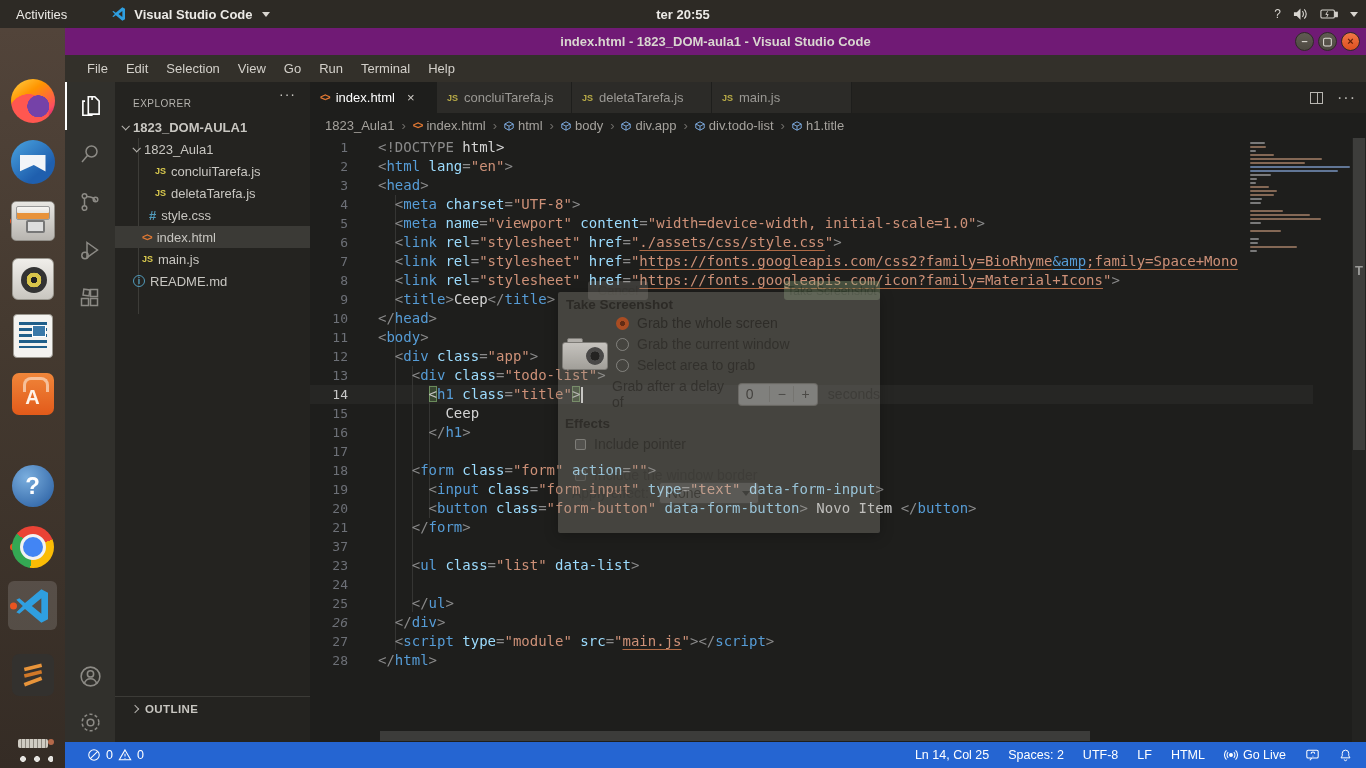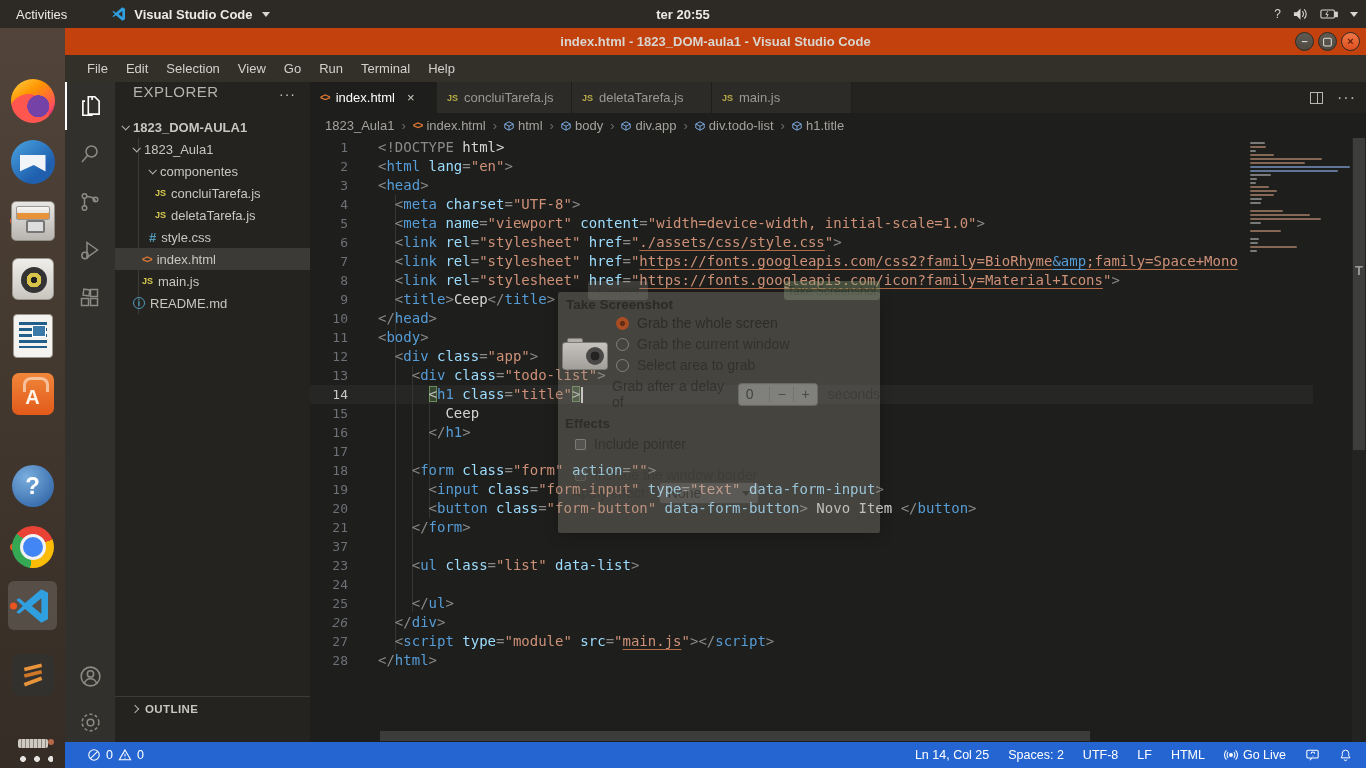--- a/index.html
+++ b/index.html
@@ -38,36 +38,36 @@
   .ico-help:after{content:attr(data-glyph);color:#fff;font-size:24px;font-weight:bold;}
   .ico-chrome{width:42px;height:42px;border-radius:50%;background:conic-gradient(from -50deg,#ea4335 0 33%,#fbbc05 0 66%,#34a853 0 100%);position:relative;}
   .ico-chrome:after{content:"";position:absolute;left:50%;top:50%;transform:translate(-50%,-50%);width:20px;height:20px;border-radius:50%;background:#4285f4;border:3.5px solid #f2f2f2;}
   .ico-sublime{width:42px;height:42px;border-radius:7px;background:#33312e;display:flex;align-items:center;justify-content:center;}
   .ico-unknown{width:30px;height:9px;border-radius:2px;background:repeating-linear-gradient(90deg,#cfcbc2 0 3px,#8a857c 3px 4px);position:relative;}
   .ico-unknown:after{content:"";position:absolute;right:-6px;top:0;width:6px;height:6px;border-radius:50%;background:#b5694a;}
   .ico-apps{width:40px;height:40px;background-image:radial-gradient(#e4e2de 2.6px,transparent 3.2px);background-size:14px 14px;background-position:3px 3px;}
 
   
   #vscode{position:absolute;left:65px;top:28px;width:1301px;height:740px;}
-  #titlebar{position:absolute;left:0;top:0;width:100%;height:27px;background:#c2410c;color:#d9d6d0;font-size:13px;font-weight:bold;display:flex;align-items:center;justify-content:center;}
+  #titlebar{position:absolute;left:0;top:0;width:100%;height:27px;background:#701a75;color:#d9d6d0;font-size:13px;font-weight:bold;display:flex;align-items:center;justify-content:center;}
   .winbtns{position:absolute;right:6px;top:4px;display:flex;gap:4px;}
   .winbtn{width:19px;height:19px;border-radius:50%;background:linear-gradient(180deg,#605b52,#4d4941);color:#d8d5ce;display:flex;align-items:center;justify-content:center;font-size:11px;line-height:1;border:1px solid #2e2b26;}
   .winbtn.close{background:linear-gradient(180deg,#f07746,#de4f1f);color:#5e1d07;font-weight:bold;}
   #menubar{position:absolute;left:0;top:27px;width:100%;height:27px;background:#33302a;color:#d3d0ca;font-size:13px;display:flex;align-items:center;padding-left:13px;}
   .menu-item{padding:3px 9px;border-radius:3px;}
 
   
   #activitybar{position:absolute;left:0;top:54px;width:50px;height:660px;background:#31302c;}
   .act-item{position:absolute;left:0;width:50px;height:48px;display:flex;align-items:center;justify-content:center;color:#8c8a85;}
   .act-item.active{color:#ffffff;border-left:2px solid #fff;}
   .act-item svg{stroke:currentColor;fill:none;stroke-width:1.5;}
 
   
   #sidebar{position:absolute;left:50px;top:54px;width:195px;height:660px;background:#242320;color:#c8c6c1;font-size:13px;}
-  #expl-head{position:absolute;left:18px;top:1px;font-size:15px;letter-spacing:0.5px;color:#b5b3ae;}
+  #expl-head{position:absolute;left:18px;top:16px;font-size:10px;letter-spacing:0.5px;color:#b5b3ae;}
   #expl-more{position:absolute;right:14px;top:4px;color:#c8c6c1;font-size:14px;letter-spacing:1px;}
   #tree{position:absolute;left:0;top:34px;width:100%;}
   .tree-row{position:relative;height:22px;display:flex;align-items:center;gap:5px;white-space:nowrap;}
   .tree-row.selected{background:#3b3a36;}
   .tree-guide{position:absolute;left:23px;top:56px;width:1px;height:176px;background:#3d3c38;}
   .chev{width:6px;height:6px;border-right:1.5px solid #b5b3ae;border-bottom:1.5px solid #b5b3ae;transform:rotate(45deg) translateY(-1px);flex:0 0 auto;}
   .fi{flex:0 0 auto;font-weight:bold;display:inline-flex;align-items:center;justify-content:center;}
   .fi-js{color:#d9c94e;font-size:9px;}
   .fi-css{color:#519aba;font-size:13px;}
   .fi-html{color:#e37933;font-size:10px;letter-spacing:-1px;}
@@ -297,24 +297,20 @@
       <div id="expl-more">···</div>
       <div class="tree-guide"></div>
       <div id="tree">
           <div class="tree-row" style="padding-left: 7px;">
             <div class="chev"></div>
             <div style="font-weight: bold;">1823_DOM-AULA1</div>
           </div>
           <div class="tree-row" style="padding-left: 18px;">
             <div class="chev"></div>
             <div>1823_Aula1</div>
-          </div>
-          <div class="tree-row" style="padding-left: 34px;">
-            <div class="chev"></div>
-            <div>componentes</div>
           </div>
           <div class="tree-row" style="padding-left: 40px;">
             <div class="fi fi-js">JS</div>
             <div>concluiTarefa.js</div>
           </div>
           <div class="tree-row" style="padding-left: 40px;">
             <div class="fi fi-js">JS</div>
             <div>deletaTarefa.js</div>
           </div>
           <div class="tree-row" style="padding-left: 34px;">

